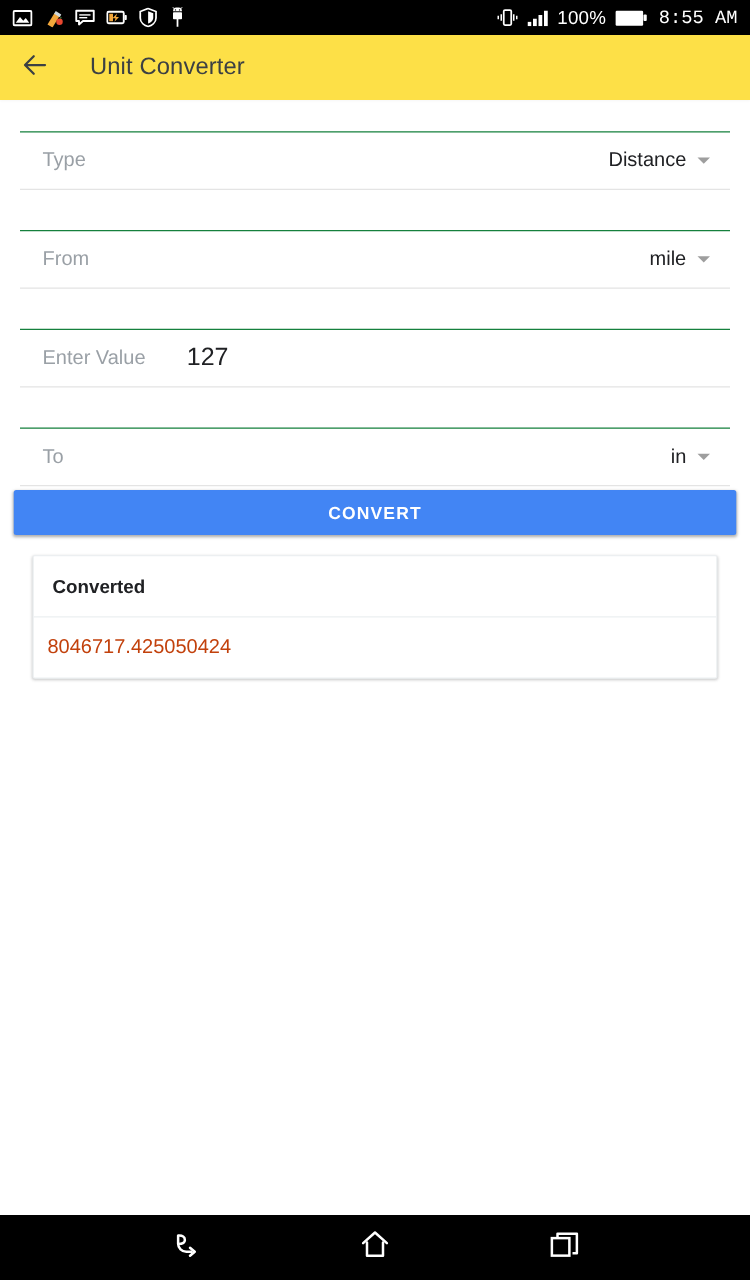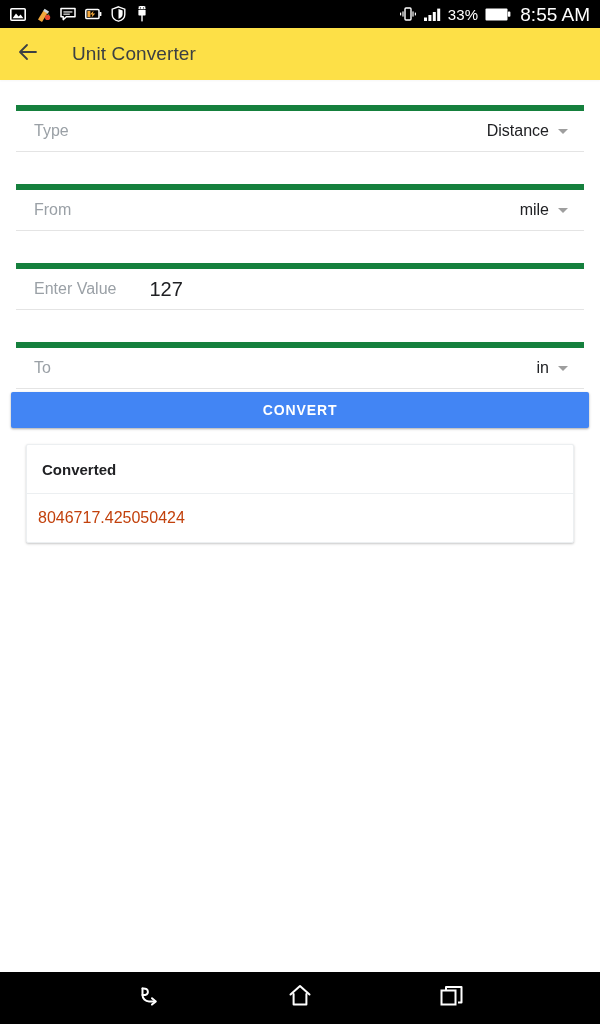--- a/index.html
+++ b/index.html
@@ -14,21 +14,21 @@
   
   .statusbar {
     position:absolute; top:0; left:0; width:600px; height:28px;
     background:#000000; color:#ffffff;
     display:flex; align-items:center; padding:0 10px;
   }
   .sb-left { display:flex; align-items:center; gap:9px; }
   .sb-right { margin-left:auto; display:flex; align-items:center; gap:7px; }
   .sb-icon { display:inline-flex; align-items:center; justify-content:center; }
   .sb-text { font-size:15px; letter-spacing:0.2px; line-height:1; }
-  .sb-time { font-size:19px; line-height:1; padding-left:2px; }
+  .sb-time { font-size:15px; line-height:1; padding-left:2px;font-family:Liberation Mono, monospace; }
 
   
   .appbar {
     position:absolute; top:28px; left:0; width:600px; height:52px;
     background:#fde047;
     display:flex; align-items:center;
     box-shadow:0 1px 2px rgba(0,0,0,0.04);
   }
   .back-btn {
     width:56px; height:52px; display:flex; align-items:center; justify-content:center;
@@ -37,21 +37,21 @@
   .appbar-title {
     font-size:19px; color:#3c4043; font-weight:400; letter-spacing:0.1px;
     margin-left:16px;
   }
 
   
   .form { position:absolute; top:80px; left:0; width:600px; }
   .field-group { padding:0 16px; }
   .field-row {
     height:47px;
-    border-top:6px solid #15803d;
+    border-top:1px solid #15803d;
     border-bottom:1px solid #e4e4e4;
     display:flex; align-items:center;
     cursor:pointer;
   }
   .field-label {
     font-size:16px; color:#9aa0a6; font-weight:400;
     padding-left:18px;
   }
   .field-value-left {
     font-size:20px; color:#202124; padding-left:33px;
@@ -188,21 +188,21 @@
 
       <span class="sb-icon">
         <svg width="17" height="13" viewBox="0 0 17 13">
           <rect x="0" y="9.5" width="3" height="3.5" fill="#ffffff"></rect>
           <rect x="4.4" y="7" width="3" height="6" fill="#ffffff"></rect>
           <rect x="8.8" y="4" width="3" height="9" fill="#ffffff"></rect>
           <rect x="13.2" y="0.6" width="3" height="12.4" fill="#ffffff"></rect>
         </svg>
       </span>
 
-      <span class="sb-text">33%</span>
+      <span class="sb-text">100%</span>
 
       <span class="sb-icon">
         <svg width="26" height="13" viewBox="0 0 26 13">
           <rect x="0.5" y="0.5" width="22" height="12" rx="1" fill="#ffffff"></rect>
           <rect x="22.8" y="3.6" width="2.6" height="5.2" rx="0.8" fill="#ffffff"></rect>
         </svg>
       </span>
 
       <span class="sb-time">8:55 AM</span>
     </div>

